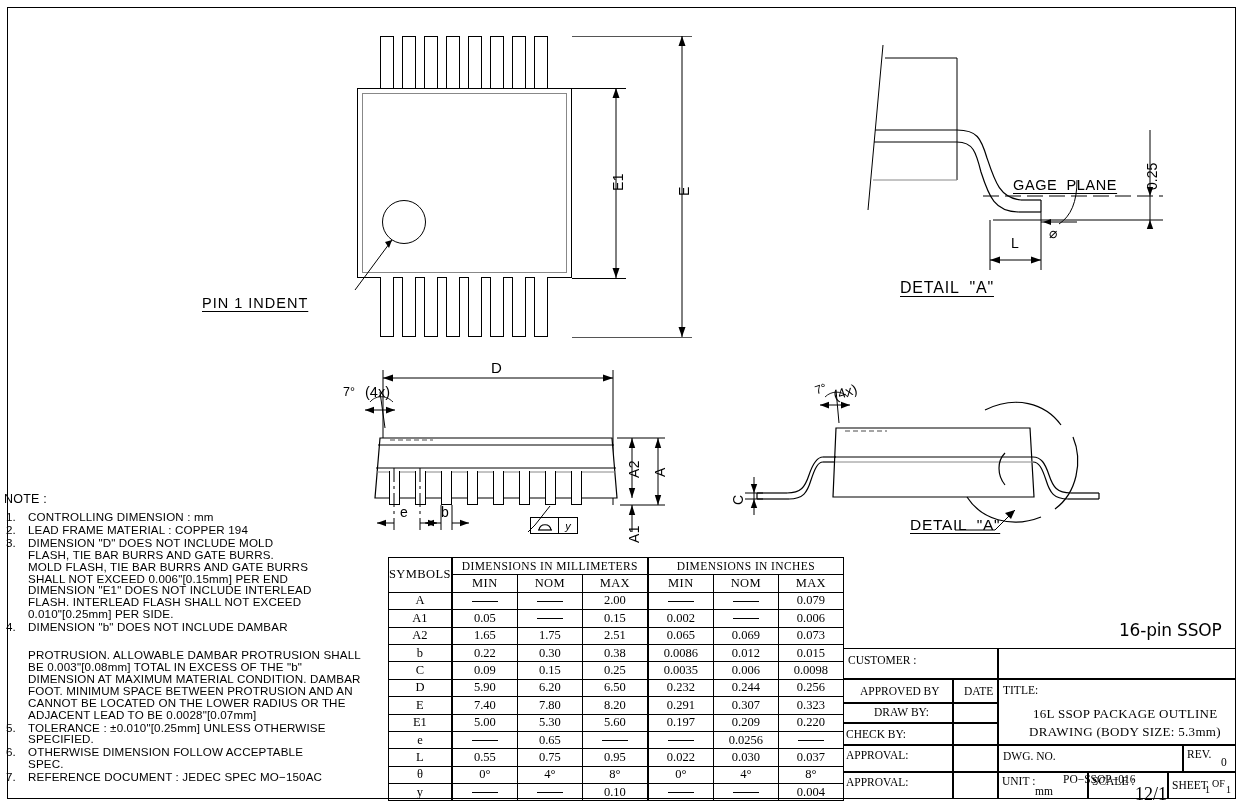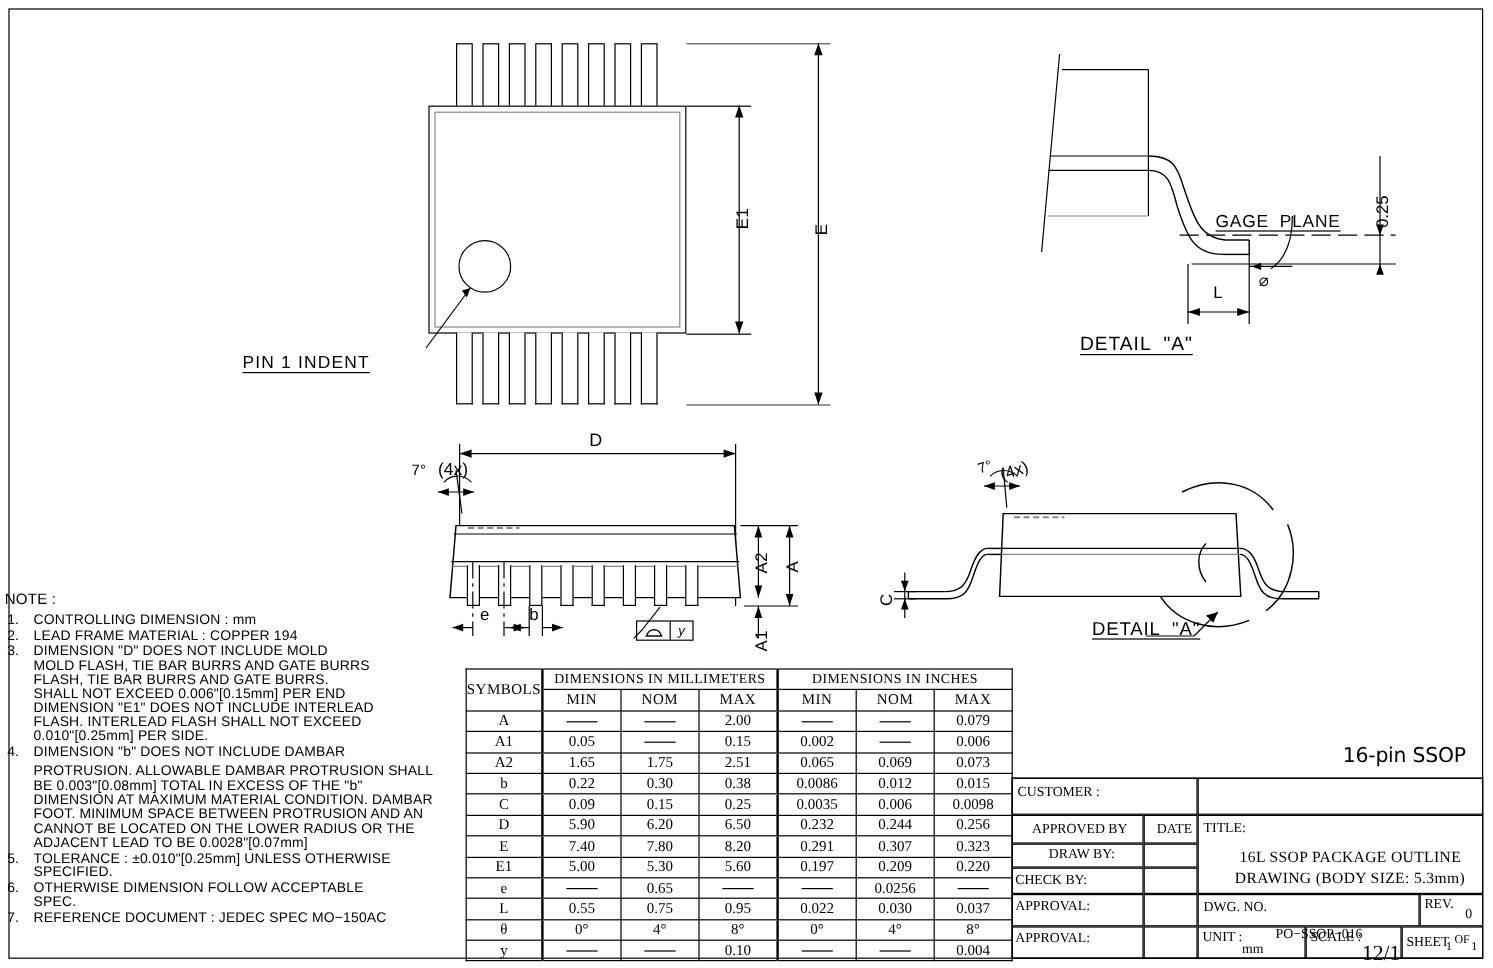--- a/index.html
+++ b/index.html
@@ -307,28 +307,28 @@
 
   <div class="txt under" style="left:205px;top:152px;font-size:15.5px;letter-spacing:.7px;">DETAIL  "A"</div>
 </div>
 
 <div id="notes">
   <div class="nt" style="font-size:12.5px;margin-bottom:5px;">NOTE :</div>
   <ol id="notes-list">
       <li style="margin-top: 0px;"><span class="num">1.</span><span>CONTROLLING DIMENSION : mm</span></li>
       <li style="margin-top: 1px;"><span class="num">2.</span><span>LEAD FRAME MATERIAL : COPPER 194</span></li>
       <li style="margin-top: 1px;"><span class="num">3.</span><span>DIMENSION "D" DOES NOT INCLUDE MOLD</span></li>
+      <li style="margin-top: 0px;"><span>FLASH, TIE BAR BURRS AND GATE BURRS.</span></li>
       <li style="margin-top: 0px;"><span>MOLD FLASH, TIE BAR BURRS AND GATE BURRS</span></li>
-      <li style="margin-top: 0px;"><span>FLASH, TIE BAR BURRS AND GATE BURRS.</span></li>
       <li style="margin-top: 0px;"><span>SHALL NOT EXCEED 0.006"[0.15mm] PER END</span></li>
       <li style="margin-top: 0px;"><span>DIMENSION "E1" DOES NOT INCLUDE INTERLEAD</span></li>
       <li style="margin-top: 0px;"><span>FLASH. INTERLEAD FLASH SHALL NOT EXCEED</span></li>
       <li style="margin-top: 0px;"><span>0.010"[0.25mm] PER SIDE.</span></li>
       <li style="margin-top: 1px;"><span class="num">4.</span><span>DIMENSION "b" DOES NOT INCLUDE DAMBAR</span></li>
-      <li style="margin-top: 4px;"><span>PROTRUSION. ALLOWABLE DAMBAR PROTRUSION SHALL</span></li>
+      <li style="margin-top: 16px;"><span>PROTRUSION. ALLOWABLE DAMBAR PROTRUSION SHALL</span></li>
       <li style="margin-top: 0px;"><span>BE 0.003"[0.08mm] TOTAL IN EXCESS OF THE "b"</span></li>
       <li style="margin-top: 0px;"><span>DIMENSION AT MAXIMUM MATERIAL CONDITION. DAMBAR</span></li>
       <li style="margin-top: 0px;"><span>FOOT. MINIMUM SPACE BETWEEN PROTRUSION AND AN</span></li>
       <li style="margin-top: 0px;"><span>CANNOT BE LOCATED ON THE LOWER RADIUS OR THE</span></li>
       <li style="margin-top: 0px;"><span>ADJACENT LEAD TO BE 0.0028"[0.07mm]</span></li>
       <li style="margin-top: 1px;"><span class="num">5.</span><span>TOLERANCE : ±0.010"[0.25mm] UNLESS OTHERWISE</span></li>
       <li style="margin-top: 0px;"><span>SPECIFIED.</span></li>
       <li style="margin-top: 1px;"><span class="num">6.</span><span>OTHERWISE DIMENSION FOLLOW ACCEPTABLE</span></li>
       <li style="margin-top: 0px;"><span>SPEC.</span></li>
       <li style="margin-top: 1px;"><span class="num">7.</span><span>REFERENCE DOCUMENT : JEDEC SPEC MO−150AC</span></li>

